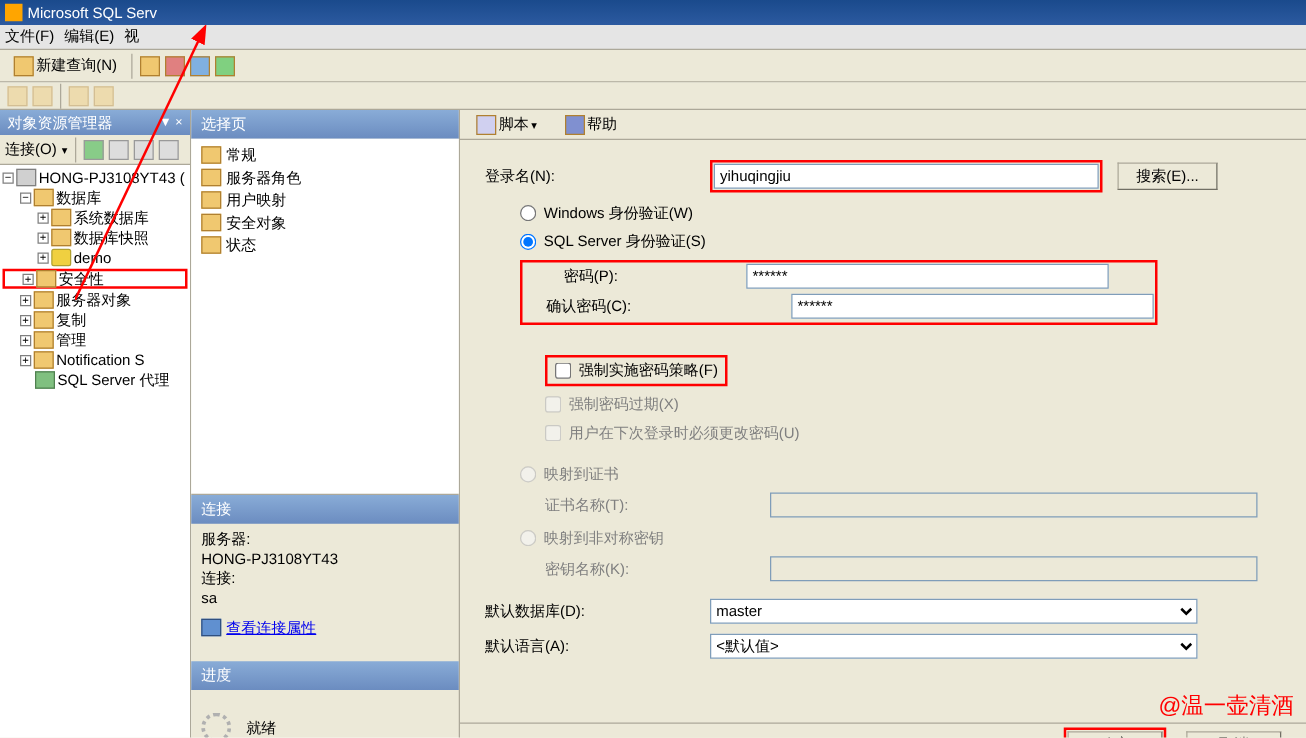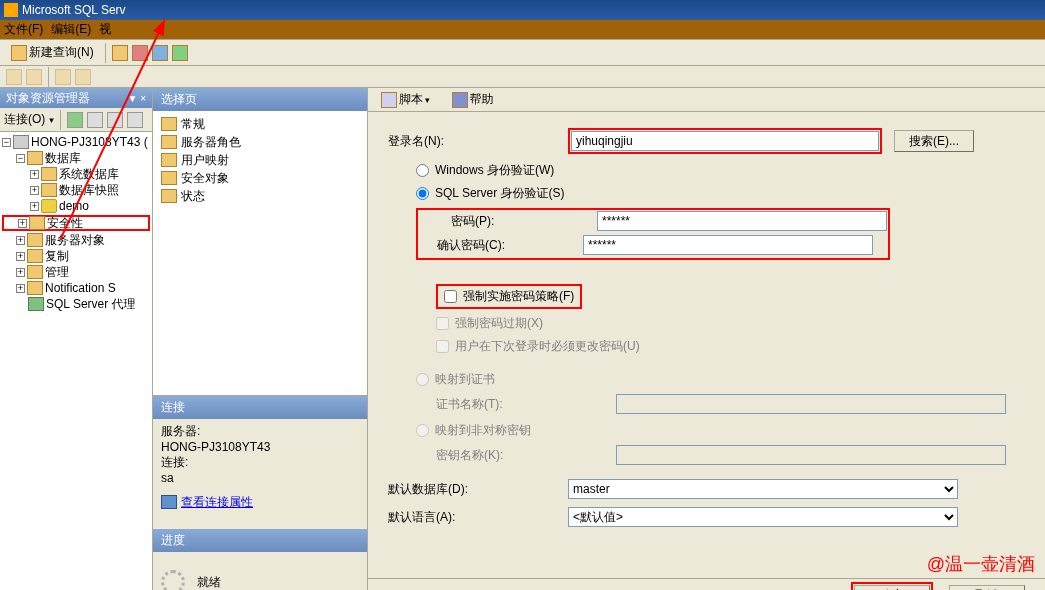--- a/index.html
+++ b/index.html
@@ -1,21 +1,21 @@
 <!DOCTYPE html>
 <html><head>
 <meta charset="utf-8">
 <style>
 * { box-sizing: border-box; margin: 0; padding: 0; font-family: "Microsoft YaHei", SimSun, Arial, sans-serif; font-size: 12px; }
 body { background: #fff; width: 1045px; height: 590px; overflow: hidden; position: relative; }
 
 .titlebar { height: 20px; background: linear-gradient(#1a4a8c, #2c5aa0); color: #fff; display: flex; align-items: center; padding: 0 4px; }
 .titlebar .tb-icon { width: 14px; height: 14px; background: #ffa500; margin-right: 4px; }
 
-.menubar { height: 20px; background: #a16207; display: flex; align-items: center; padding: 0 4px; gap: 8px; border-bottom: 1px solid #aca899; }
+.menubar { height: 20px; background: #e5e5e5; display: flex; align-items: center; padding: 0 4px; gap: 8px; border-bottom: 1px solid #aca899; }
 .menubar span { cursor: default; }
 
 .toolbar { height: 26px; background: #ece9d8; display: flex; align-items: center; padding: 0 6px; gap: 4px; border-bottom: 1px solid #aca899; }
 .tb-btn { display: flex; align-items: center; gap: 2px; padding: 2px 4px; border: 1px solid transparent; }
 .tb-ico { width: 16px; height: 16px; background: #f0c870; border: 1px solid #b08030; }
 
 .main { display: flex; height: 524px; }
 
 .left-col { width: 153px; display: flex; flex-direction: column; border-right: 1px solid #aca899; }
 .pane-hdr { height: 20px; background: linear-gradient(#89acd7, #6b8cc0); color: #fff; padding: 2px 6px; display: flex; align-items: center; justify-content: space-between; }
@@ -255,21 +255,21 @@
         <input type="radio" class="radio" checked="" style="">
         <span>SQL Server 身份验证(S)</span>
       </div>
 
       <span class="red-box" style="display:inline-block;margin-left:28px;margin-bottom:4px">
         <div class="form-row" style="margin-bottom:4px">
           <span class="form-lbl" style="width:178px;padding-left:32px">密码(P):</span>
           <input class="txt pw" type="text" value="******" style="">
         </div>
         <div class="form-row" style="margin-bottom:2px">
-          <span class="form-lbl" style="width:164px;padding-left:18px">确认密码(C):</span>
+          <span class="form-lbl" style="width:214px;padding-left:18px">确认密码(C):</span>
           <input class="txt pw" type="text" value="******" style="">
         </div>
       </span>
 
       <div style="height:20px"></div>
 
       <div class="chk-row indent2">
         <span class="red-box" style="display:flex;align-items:center;padding:2px 6px">
           <input type="checkbox" class="chk" style="">
           <span>强制实施密码策略(F)</span>

